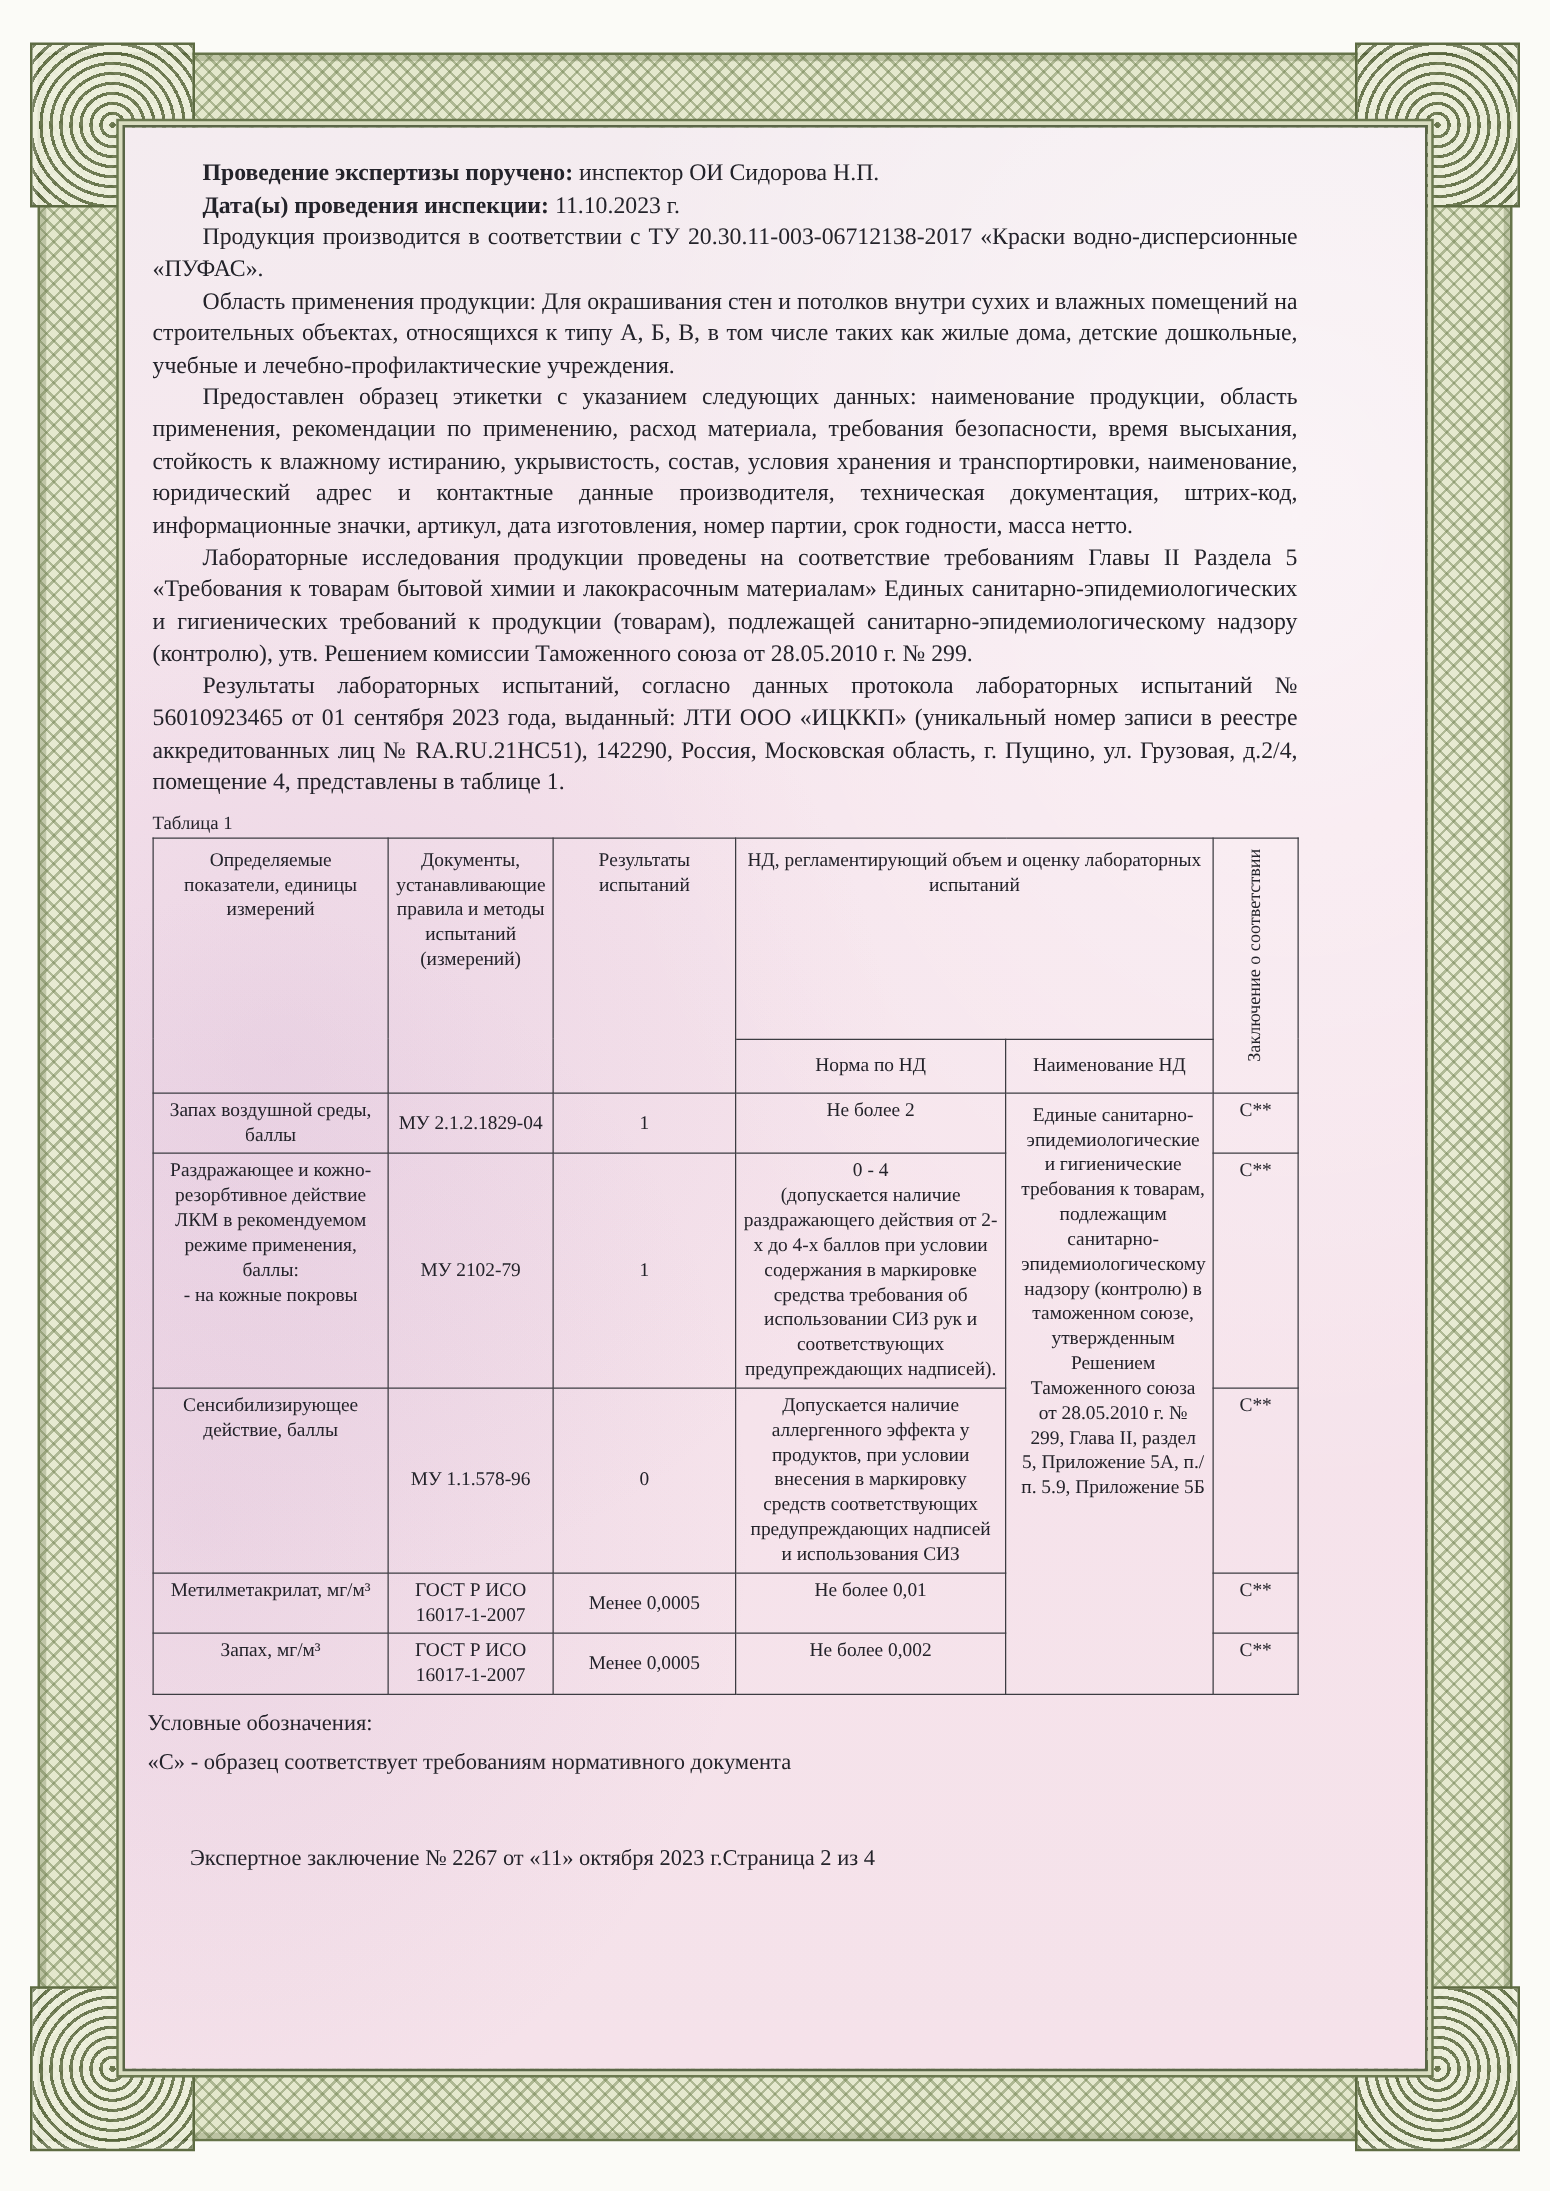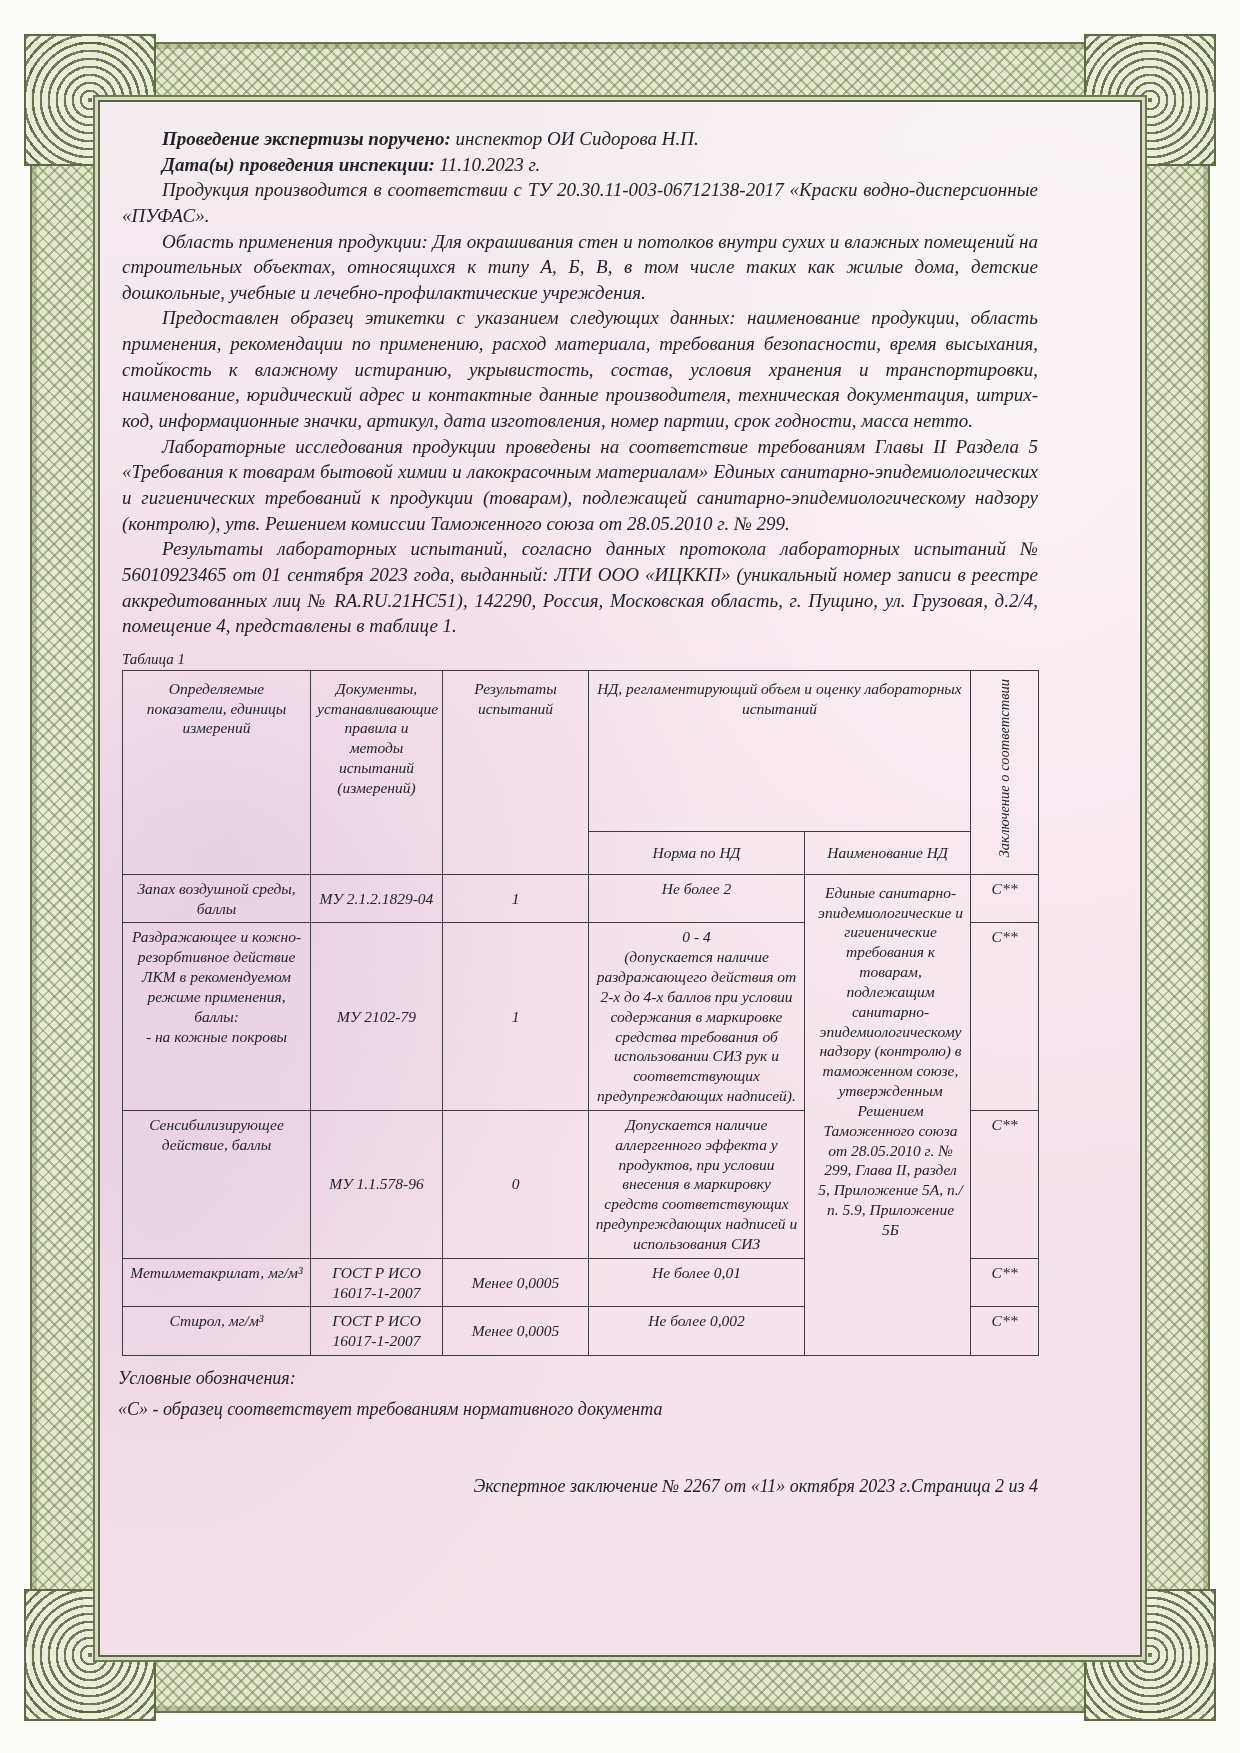--- a/index.html
+++ b/index.html
@@ -31,41 +31,41 @@
   .inner{
     position:absolute;inset:100px 98px 96px 98px;z-index:3;
     background:
       radial-gradient(ellipse at 12% 48%, rgba(178,132,188,.16), rgba(0,0,0,0) 38%),
       radial-gradient(ellipse at 6% 72%, rgba(168,118,178,.13), rgba(0,0,0,0) 32%),
       radial-gradient(ellipse at 90% 20%, rgba(255,255,255,.5), rgba(0,0,0,0) 45%),
       linear-gradient(180deg,#f4ecf0 0%, #f6e4ec 35%, #f5e2ea 100%);
     border:2px solid #5a6647;
     box-shadow: 0 0 0 3px #d9ddc0, 0 0 0 5px #6b7950;
   }
-  .content{position:absolute;top:24px;left:22px;width:916px;font-style:italic;}
+  .content{position:absolute;top:24px;left:22px;width:916px;}
   .lead,.para{margin:0;font-size:19px;line-height:1.35;text-align:justify;text-indent:40px;}
   .lead .b{font-weight:bold;}
   .tcap{margin:12px 4px 2px 0;text-align:left;font-size:15px;}
   table.tbl{width:916px;border-collapse:collapse;table-layout:fixed;font-size:15.5px;}
   .tbl th,.tbl td{
     border:1.5px solid #3c3c42;padding:4px 6px;text-align:center;
     vertical-align:middle;white-space:pre-line;line-height:1.28;font-weight:normal;
   }
   .tbl thead tr.h1 th{height:148px;vertical-align:top;padding-top:8px;}
   .tbl thead tr.h2 th{height:34px;}
   .tbl th.vcell{vertical-align:middle;padding:4px 2px;}
   .vtext{writing-mode:vertical-rl;transform:rotate(180deg);display:inline-block;
          line-height:1.2;font-size:14.5px;max-height:180px;}
   td.ind{vertical-align:top;}
   td.norm{vertical-align:top;}
   td.ndname{vertical-align:top;padding-top:8px;padding-left:12px;}
   td.concl{vertical-align:top;}
   .legend-title{margin:12px 0 10px -4px;font-size:18px;}
   .legend-text{margin:0 0 0 -4px;font-size:18px;}
-  .footer{display:flex;justify-content:flex-end;margin-top:56px;
+  .footer{display:flex;justify-content:flex-start;margin-top:56px;
           padding-left:30px;font-size:18px;}
 </style>
 </head>
 <body>
 
 <div class="page">
   <div class="frame"></div>
   <div class="corner tl"></div>
   <div class="corner tr"></div>
   <div class="corner bl"></div>
@@ -133,21 +133,21 @@
             <td class="concl">С**</td>
           </tr>
           <tr>
             <td class="ind">Метилметакрилат, мг/м³</td>
             <td>ГОСТ Р ИСО 16017-1-2007</td>
             <td>Менее 0,0005</td>
             <td class="norm">Не более 0,01</td>
             <td class="concl">С**</td>
           </tr>
           <tr>
-            <td class="ind">Стирол, мг/м³</td>
+            <td class="ind">Запах, мг/м³</td>
             <td>ГОСТ Р ИСО 16017-1-2007</td>
             <td>Менее 0,0005</td>
             <td class="norm">Не более 0,002</td>
             <td class="concl">С**</td>
           </tr>
         </tbody>
       </table>
 
       <p class="legend-title">Условные обозначения:</p>
       <p class="legend-text">«С» - образец соответствует требованиям нормативного документа</p>

